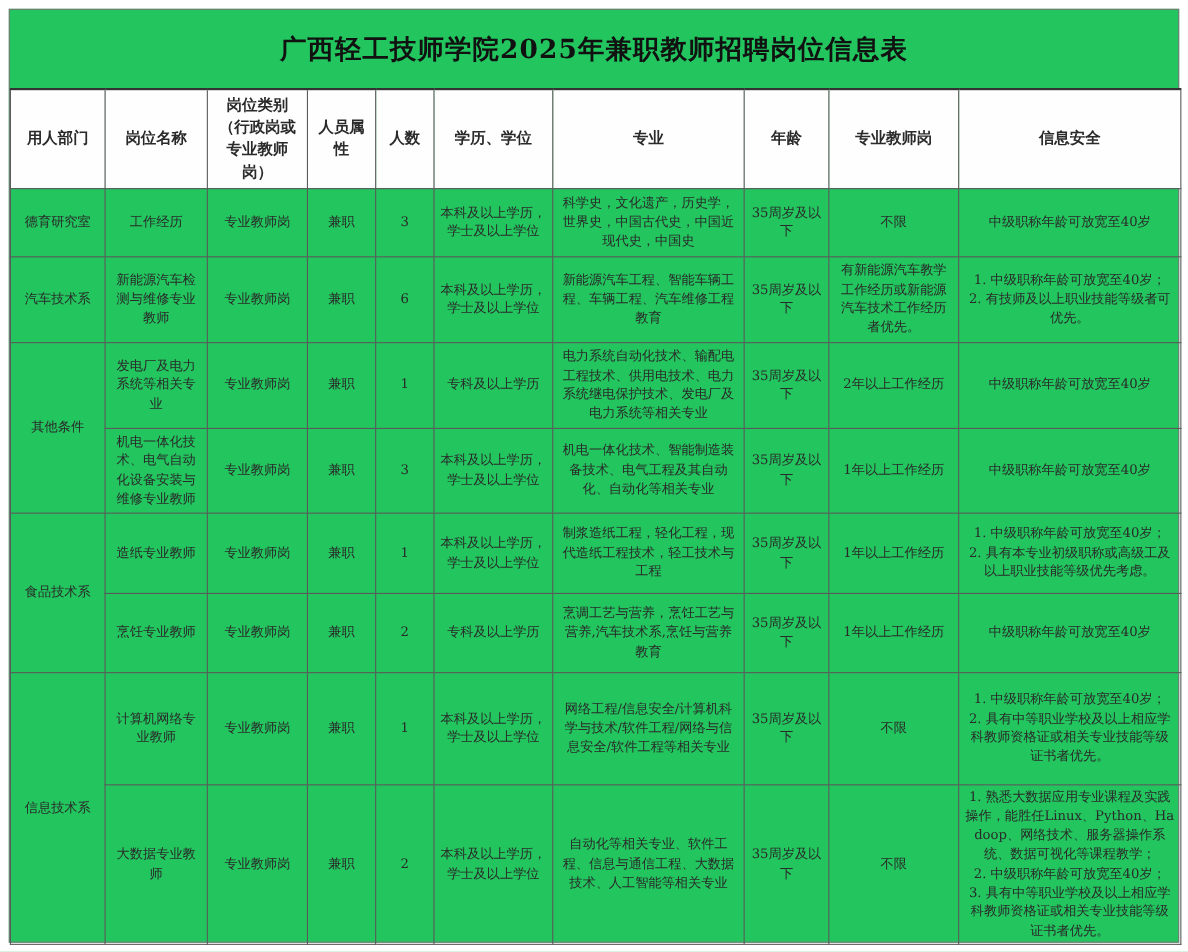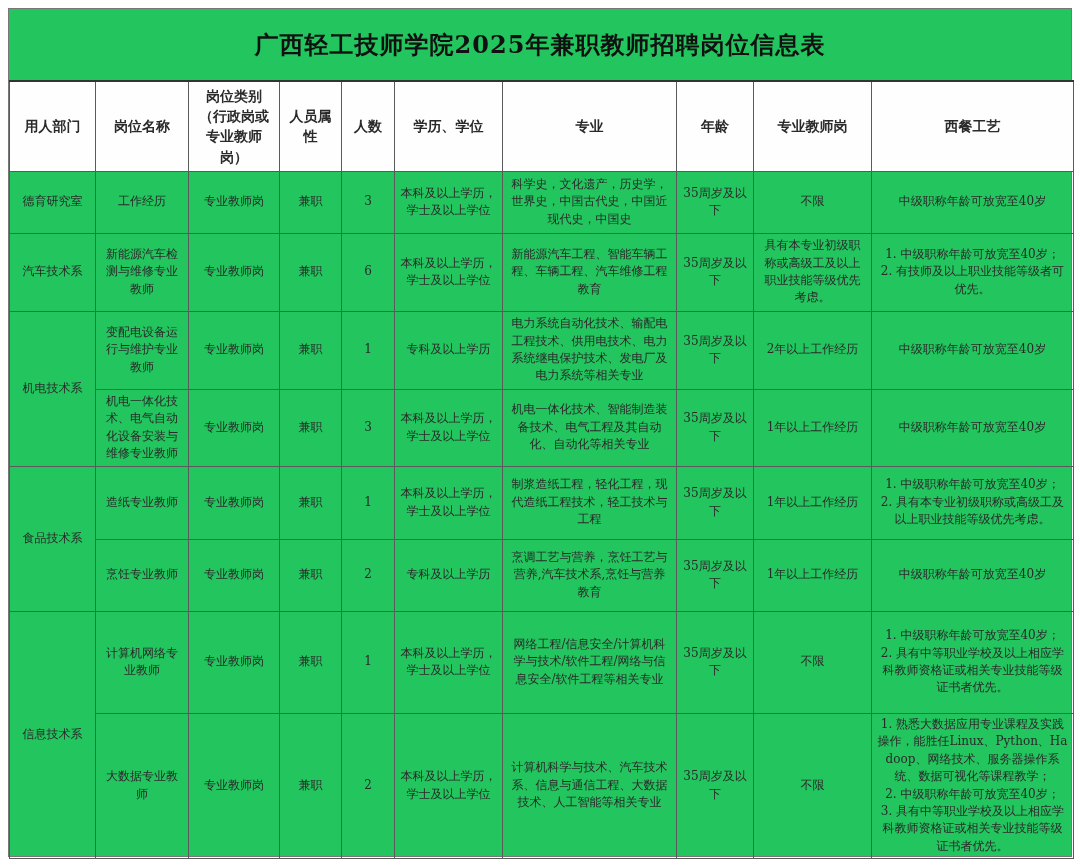--- a/index.html
+++ b/index.html
@@ -92,21 +92,21 @@
           <tr class="hdr" style="height:90px">
         <th>用人部门</th>
         <th>岗位名称</th>
         <th>岗位类别（行政岗或专业教师岗）</th>
         <th>人员属性</th>
         <th>人数</th>
         <th>学历、学位</th>
         <th>专业</th>
         <th>年龄</th>
         <th>专业教师岗</th>
-        <th>西餐工艺</th>
+        <th>信息安全</th>
       </tr>
 
       <tr style="height:62px">
         <td>德育研究室</td>
         <td>工作经历</td>
         <td>专业教师岗</td>
         <td>兼职</td>
         <td class="num">3</td>
         <td>本科及以上学历，学士及以上学位</td>
         <td>科学史，文化遗产，历史学，世界史，中国古代史，中国近现代史，中国史</td>
@@ -117,28 +117,28 @@
 
       <tr style="height:78px">
         <td>汽车技术系</td>
         <td>新能源汽车检测与维修专业教师</td>
         <td>专业教师岗</td>
         <td>兼职</td>
         <td class="num">6</td>
         <td>本科及以上学历，学士及以上学位</td>
         <td>新能源汽车工程、智能车辆工程、车辆工程、汽车维修工程教育</td>
         <td>35周岁及以下</td>
-        <td class="exp">具有本专业初级职称或高级工及以上职业技能等级优先考虑。</td>
+        <td class="exp">有新能源汽车教学工作经历或新能源汽车技术工作经历者优先。</td>
         <td class="other">1. 中级职称年龄可放宽至40岁；
 2. 有技师及以上职业技能等级者可优先。</td>
       </tr>
 
       <tr style="height:78px">
-        <td rowspan="2">机电技术系</td>
-        <td>变配电设备运行与维护专业教师</td>
+        <td rowspan="2">其他条件</td>
+        <td>发电厂及电力系统等相关专业</td>
         <td>专业教师岗</td>
         <td>兼职</td>
         <td class="num">1</td>
         <td>专科及以上学历</td>
         <td>电力系统自动化技术、输配电工程技术、供用电技术、电力系统继电保护技术、发电厂及电力系统等相关专业</td>
         <td>35周岁及以下</td>
         <td class="exp">2年以上工作经历</td>
         <td class="other">中级职称年龄可放宽至40岁</td>
       </tr>
 
@@ -193,21 +193,21 @@
         <td class="other">1. 中级职称年龄可放宽至40岁；
 2. 具有中等职业学校及以上相应学科教师资格证或相关专业技能等级证书者优先。</td>
       </tr>
 
       <tr style="height:145px">
         <td>大数据专业教师</td>
         <td>专业教师岗</td>
         <td>兼职</td>
         <td class="num">2</td>
         <td>本科及以上学历，学士及以上学位</td>
-        <td>计算机科学与技术、汽车技术系、信息与通信工程、大数据技术、人工智能等相关专业</td>
+        <td>自动化等相关专业、软件工程、信息与通信工程、大数据技术、人工智能等相关专业</td>
         <td>35周岁及以下</td>
         <td class="exp">不限</td>
         <td class="other">1. 熟悉大数据应用专业课程及实践操作，能胜任Linux、Python、Hadoop、网络技术、服务器操作系统、数据可视化等课程教学；
 2. 中级职称年龄可放宽至40岁；
 3. 具有中等职业学校及以上相应学科教师资格证或相关专业技能等级证书者优先。</td>
       </tr>
     </tbody>
       </table>
   </div>
 </div>

